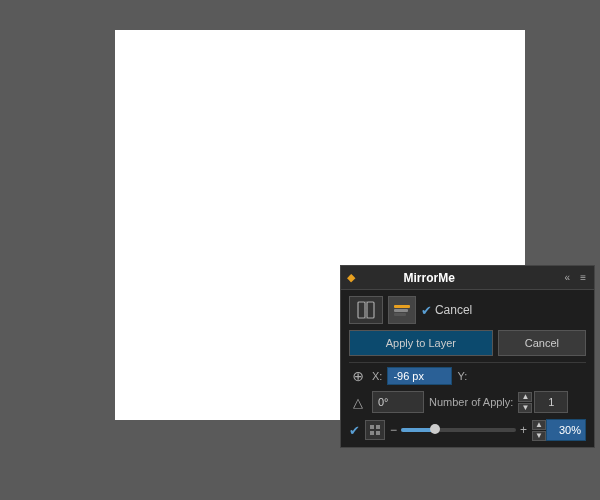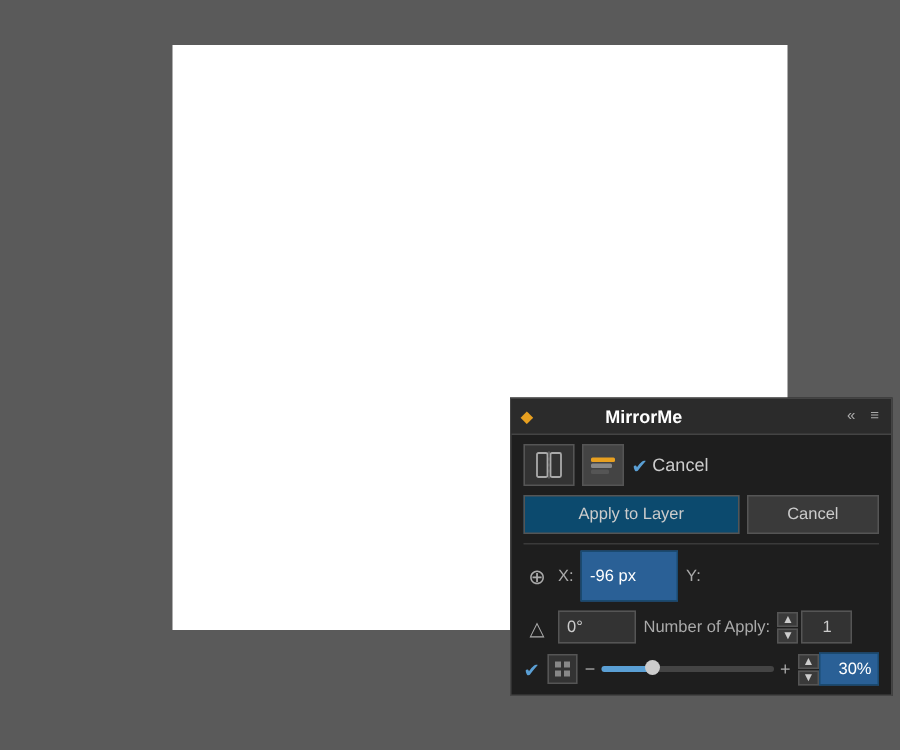--- a/index.html
+++ b/index.html
@@ -187,21 +187,21 @@
       font-size: 11px;
     }
 
     .coord-input {
       background: #2a6096;
       border: 1px solid #1a4a70;
       color: #fff;
       padding: 3px 5px;
       font-size: 11px;
       width: 65px;
-      height: 34px;
+      height: 18px;
       text-align: left;
     }
 
     
     .angle-row {
       display: flex;
       align-items: center;
       gap: 5px;
       margin-bottom: 6px;
     }

